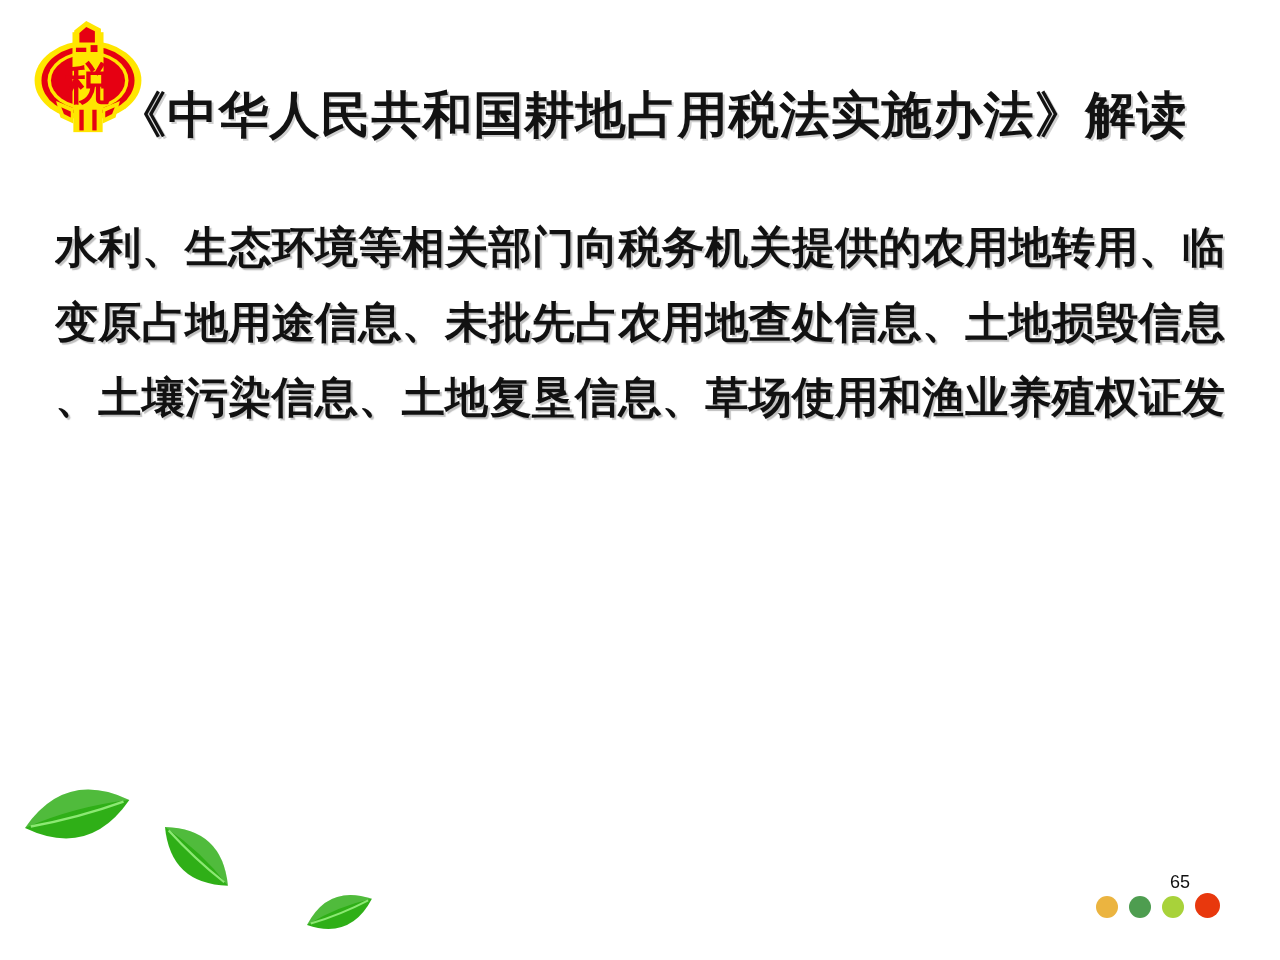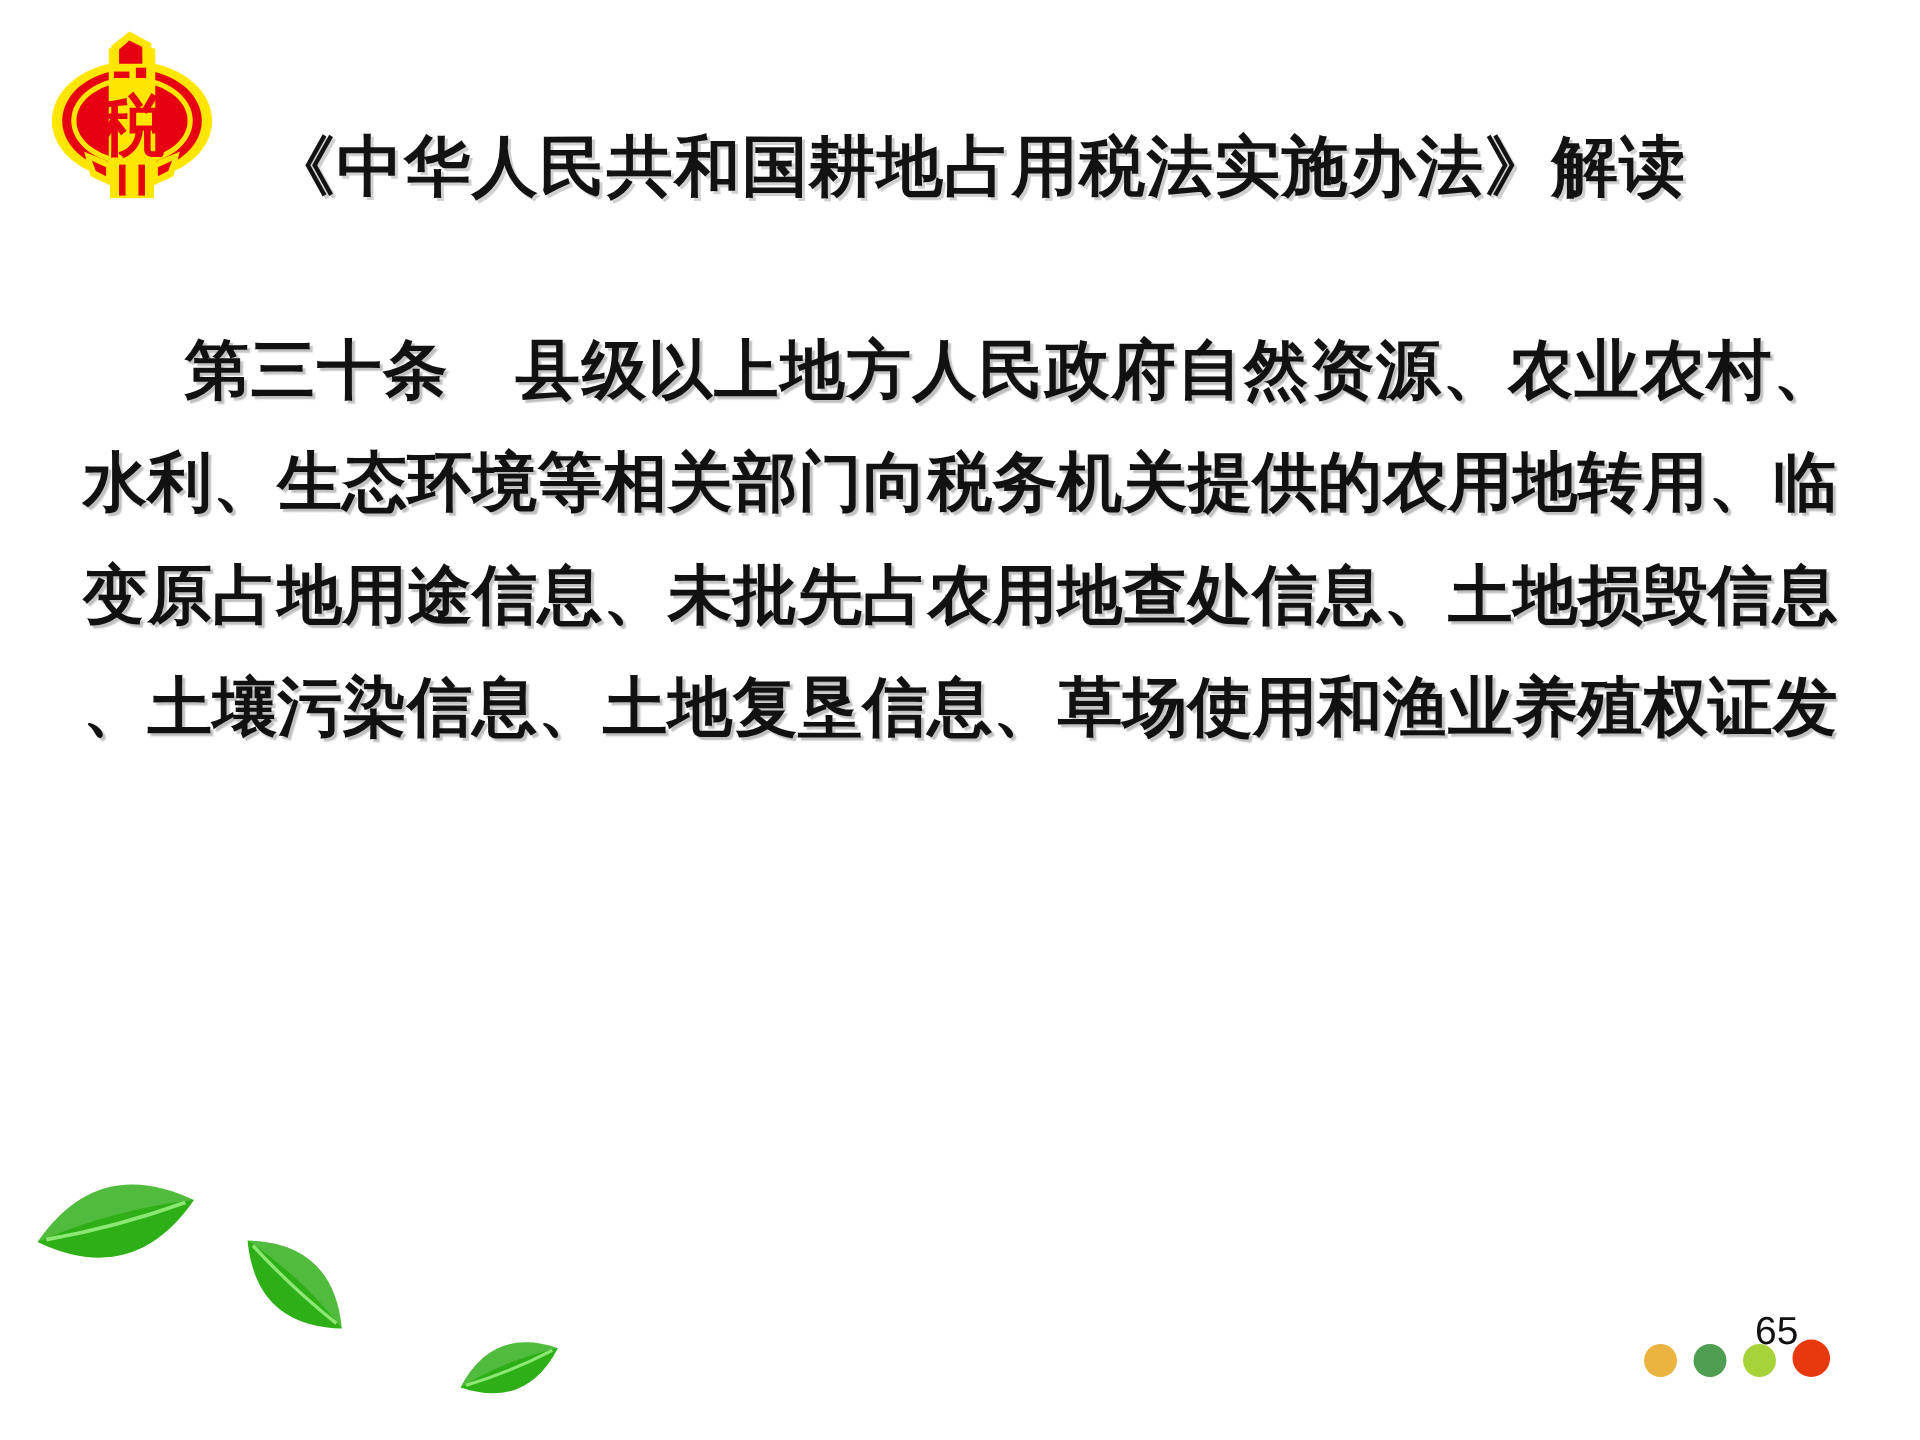--- a/index.html
+++ b/index.html
@@ -10,21 +10,21 @@
     overflow:hidden;
     font-family:"Liberation Sans","DejaVu Sans",sans-serif;
   }
   
   .logo{position:absolute;left:32px;top:20px;width:112px;height:114px;}
   
   .title{
     position:absolute;left:0;top:82px;width:100%;
     padding-left:24px;box-sizing:border-box;
     text-align:center;
-    font-size:44px;font-weight:bold;letter-spacing:1px;
+    font-size:50px;font-weight:bold;letter-spacing:1px;
     color:#121212;
     text-shadow:2px 2px 0 rgba(150,150,150,0.45);
     font-family:"Liberation Sans","DejaVu Sans",sans-serif;
   }
   
   .body-text{
     position:absolute;left:55px;top:210px;width:1170px;
     font-family:"Liberation Serif","DejaVu Serif",serif;
     font-weight:bold;
     font-size:43px;line-height:75px;
@@ -43,21 +43,21 @@
   
   .leaves{position:absolute;left:0;top:775px;width:420px;height:185px;}
   
   .dot{position:absolute;width:22px;height:22px;border-radius:50%;top:896px;}
   .dot.d1{left:1096px;}
   .dot.d2{left:1129px;}
   .dot.d3{left:1162px;}
   .dot.d4{left:1195px;top:893px;width:25px;height:25px;}
   .page-number{
     position:absolute;left:1170px;top:872px;
-    font-size:26px;color:#111;z-index:5;
+    font-size:18px;color:#111;z-index:5;
     font-family:"Liberation Sans","DejaVu Sans",sans-serif;
     text-align:right;
   }
 </style>
 </head>
 <body>
 
 <div class="slide">
 
   <svg class="logo" viewBox="0 0 130 132" xmlns="http://www.w3.org/2000/svg">
@@ -83,21 +83,20 @@
 
     <rect x="51" y="32" width="12" height="5" fill="#E60012"></rect>
     <rect x="68" y="29" width="8" height="8" fill="#E60012"></rect>
 
     <text x="65" y="92" font-size="52" font-weight="bold" text-anchor="middle" font-family="'Liberation Sans','DejaVu Sans',sans-serif" fill="#E60012">税</text>
   </svg>
 
   <div class="title">《中华人民共和国耕地占用税法实施办法》解读</div>
 
   <div class="body-text">
-    <div class="line justify indent">第三十条　县级以上地方人民政府自然资源、农业农村、</div>
     <div class="line justify">水利、生态环境等相关部门向税务机关提供的农用地转用、临</div>
     <div class="line justify">变原占地用途信息、未批先占农用地查处信息、土地损毁信息</div>
     <div class="line justify">、土壤污染信息、土地复垦信息、草场使用和渔业养殖权证发</div>
   </div>
 
   <svg class="leaves" viewBox="0 0 420 185" xmlns="http://www.w3.org/2000/svg">
 
     <g transform="translate(25,53) rotate(-15)">
       <path d="M0 0 Q54 -46 108 0 Q54 46 0 0 Z" fill="#2FAF17"></path>
       <path d="M0 0 Q54 -46 108 0 Q54 -8 0 0 Z" fill="#ffffff" opacity="0.16"></path>

